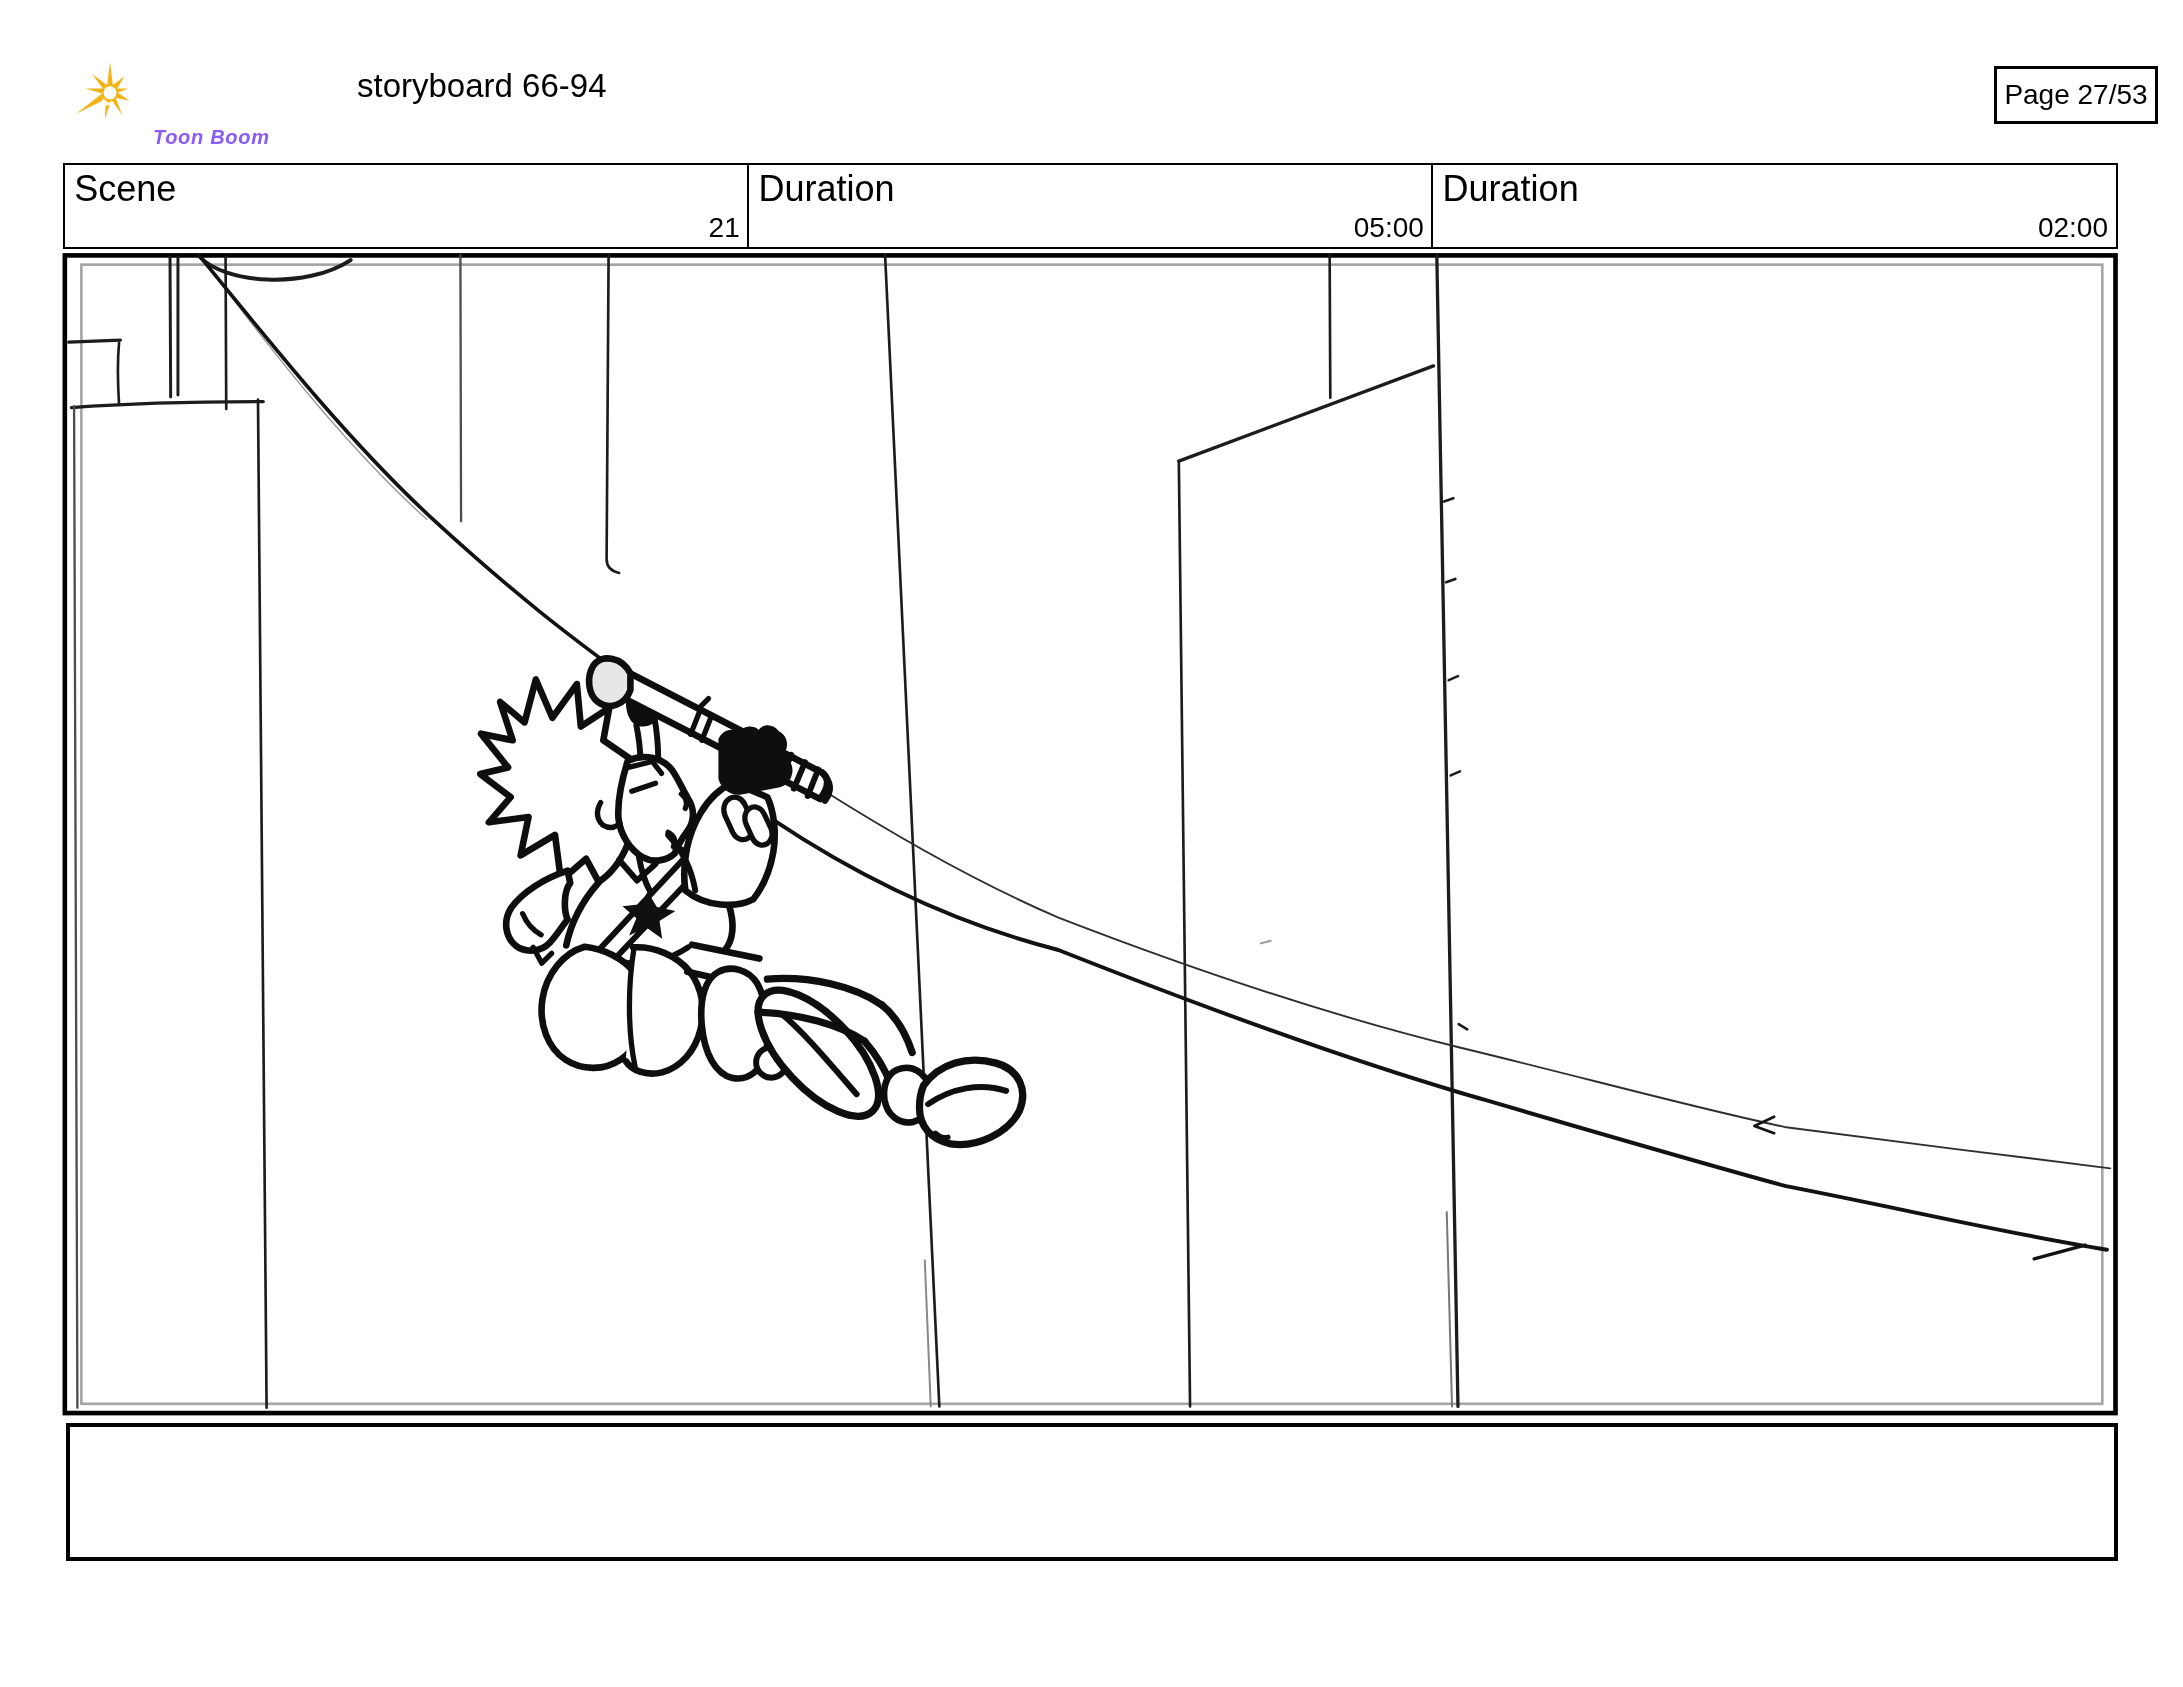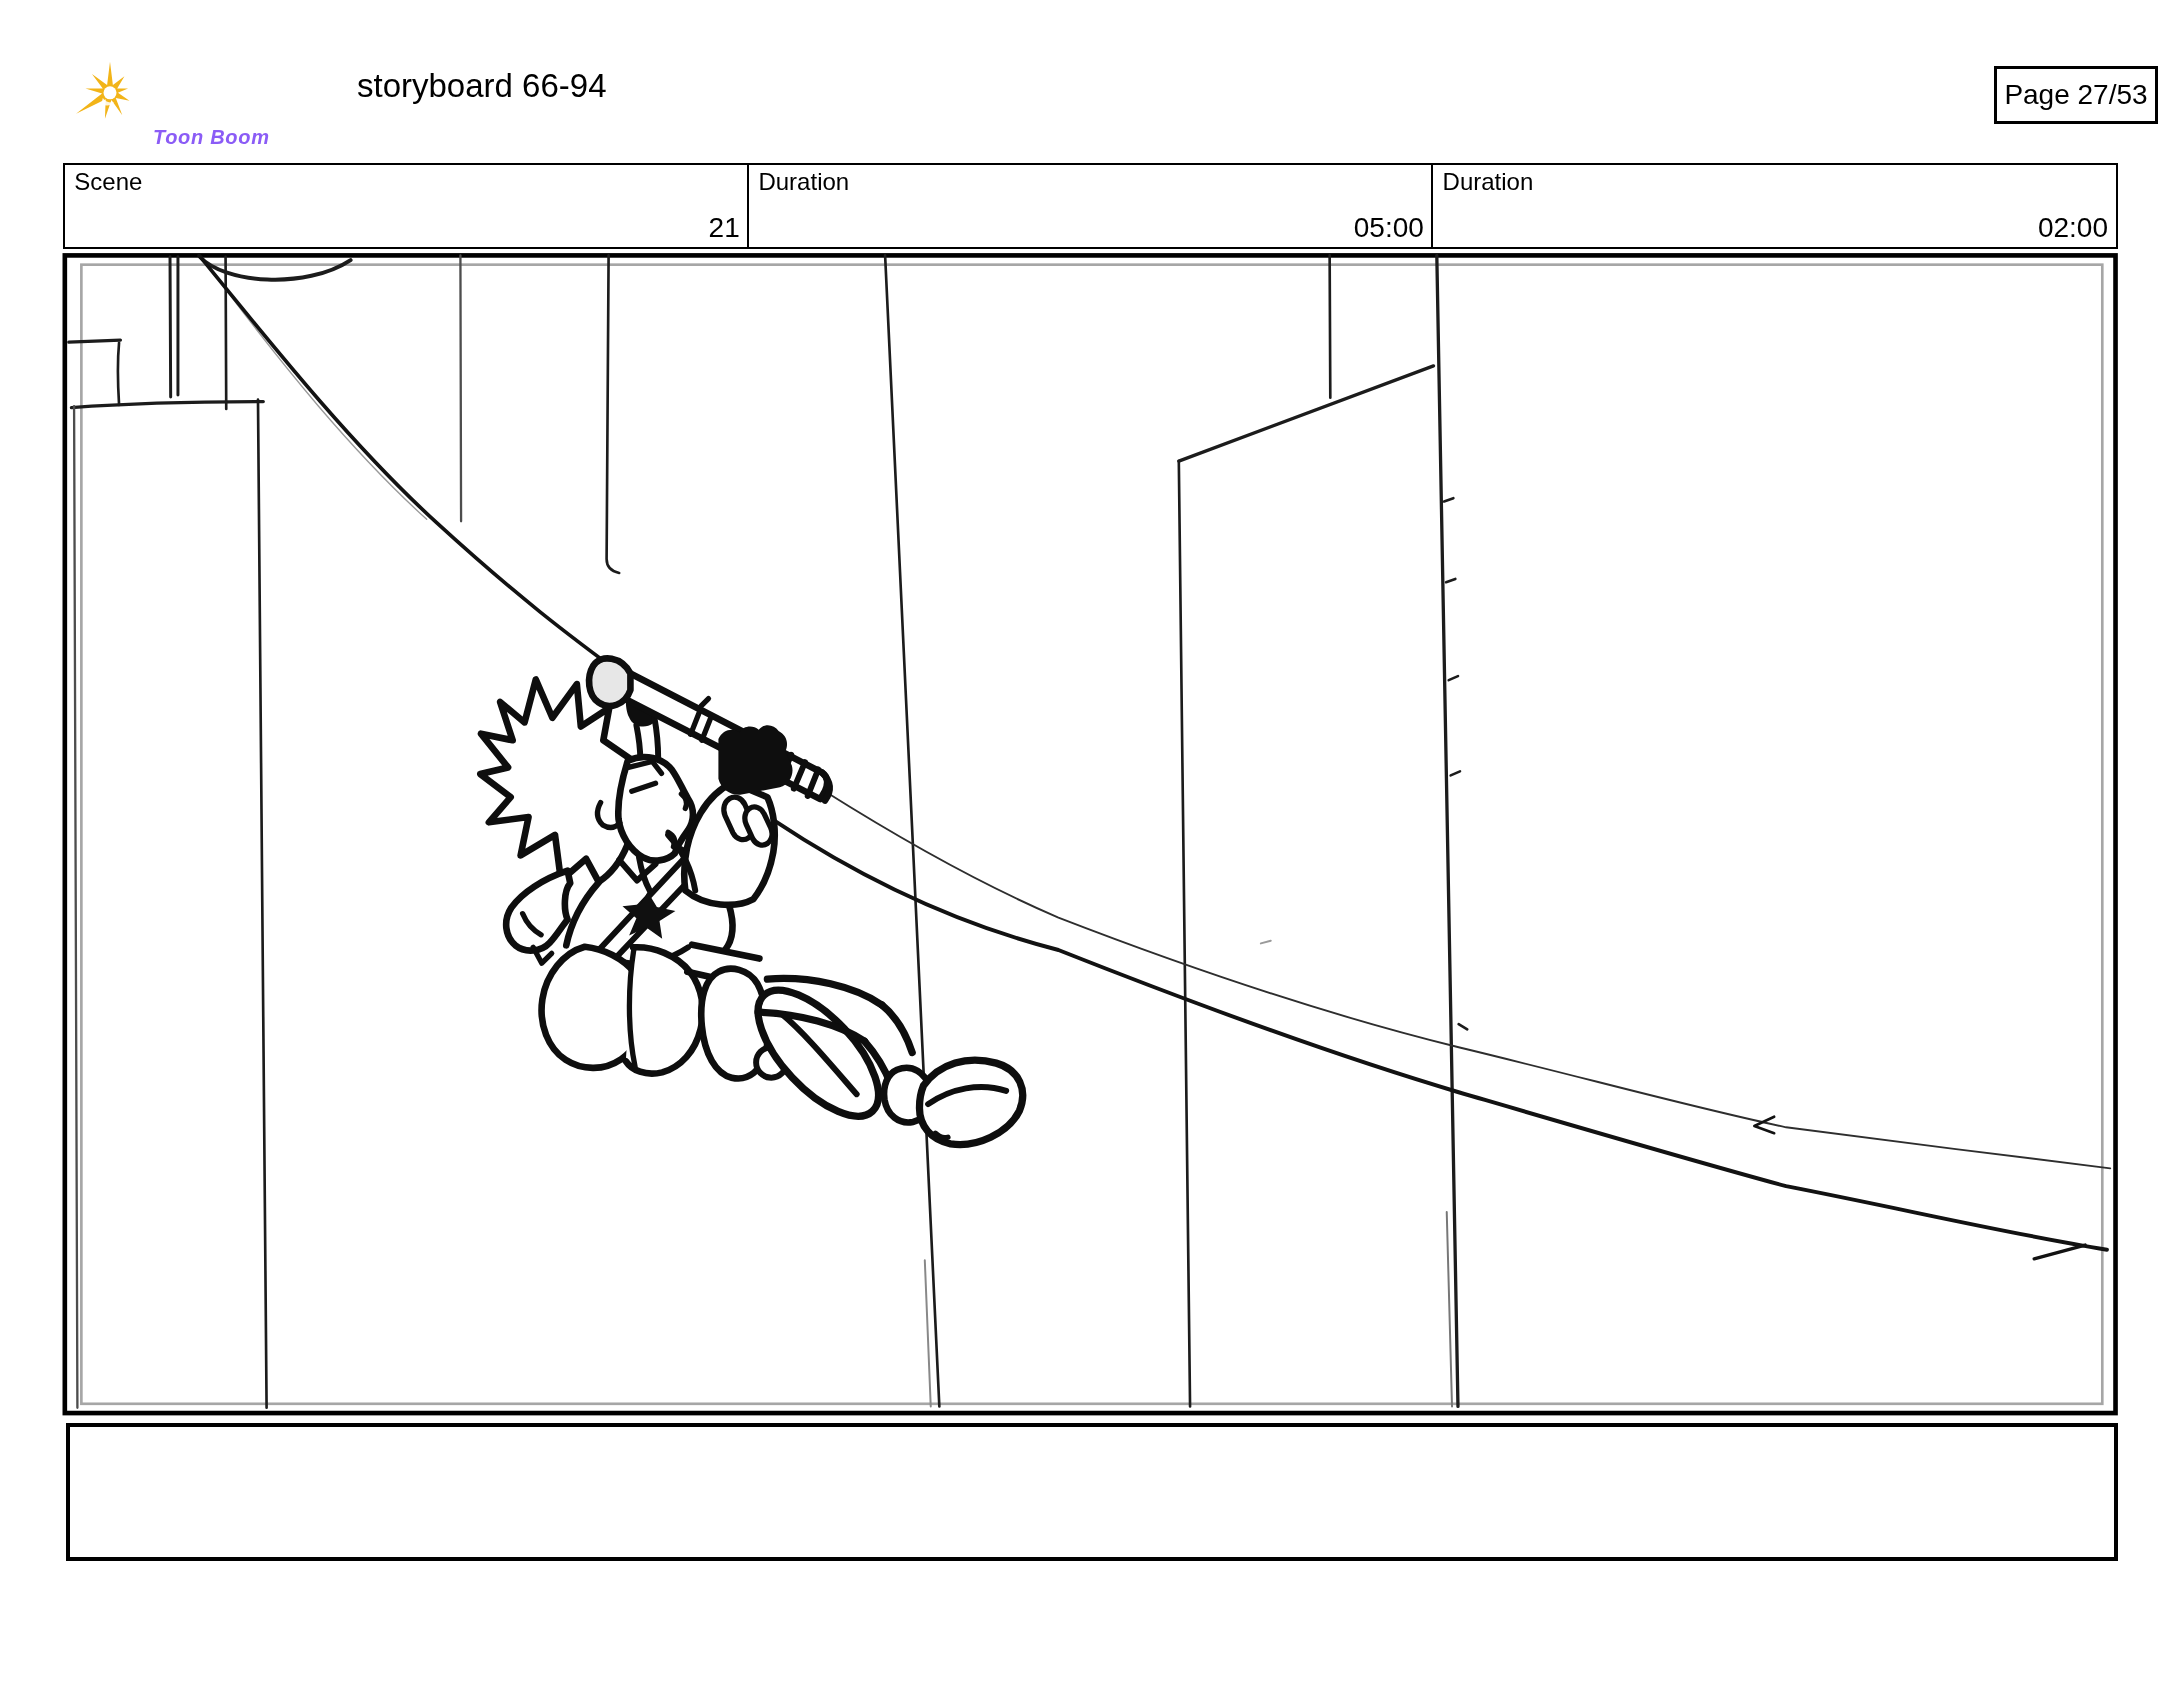--- a/index.html
+++ b/index.html
@@ -13,21 +13,21 @@
                  font-style:italic;color:#8b5cf6;letter-spacing:0.7px;margin-top:48px;}
   .board-title{position:absolute;left:357px;top:67px;font-size:33px;font-weight:400;color:#000;}
   .page-box{position:absolute;left:1994px;top:66px;width:164px;height:58px;border:3.3px solid #000;
             box-sizing:border-box;display:flex;align-items:center;justify-content:center;
             font-size:28px;background:#fff;}
 
   
   .info-table{position:absolute;left:63px;top:163px;width:2055px;height:86px;display:flex;}
   .info-cell{flex:1 1 0;border:2.6px solid #000;box-sizing:border-box;position:relative;background:#fff;}
   .info-cell + .info-cell{margin-left:-2.6px;}
-  .cell-label{position:absolute;left:9.3px;top:2.6px;font-size:24px;}
+  .cell-label{position:absolute;left:9.3px;top:2.6px;font-size:36px;}
   .cell-value{position:absolute;right:8px;bottom:2.6px;font-size:28px;text-align:right;}
 
   
   .sketch-layer{position:absolute;left:0;top:0;width:2183px;height:1687px;}
 
   
   .caption-box{position:absolute;left:66px;top:1423px;width:2052px;height:138px;
                border:4px solid #000;box-sizing:border-box;background:#fff;font-size:26.5px;padding:6.6px;}
 </style>
 </head>

